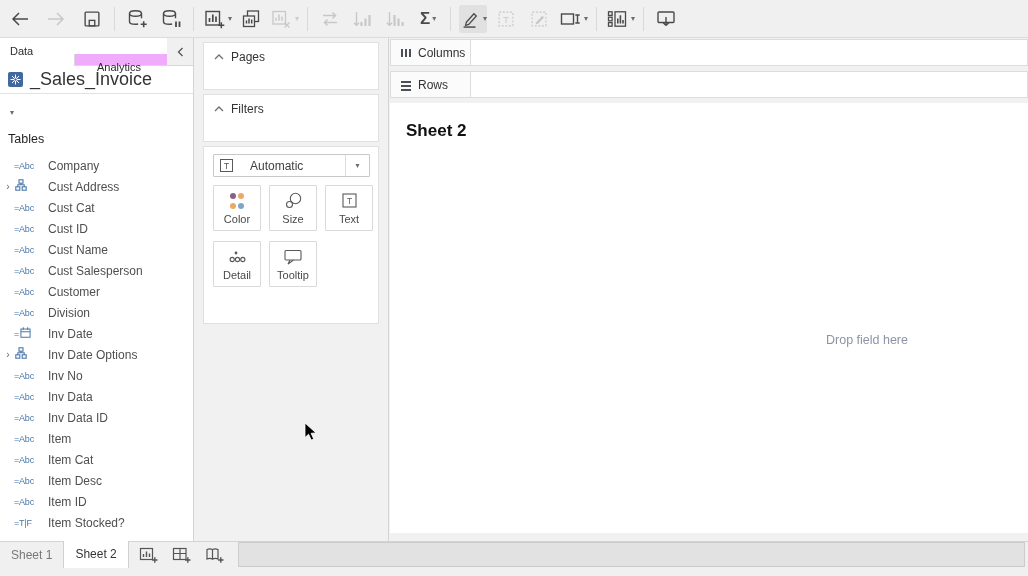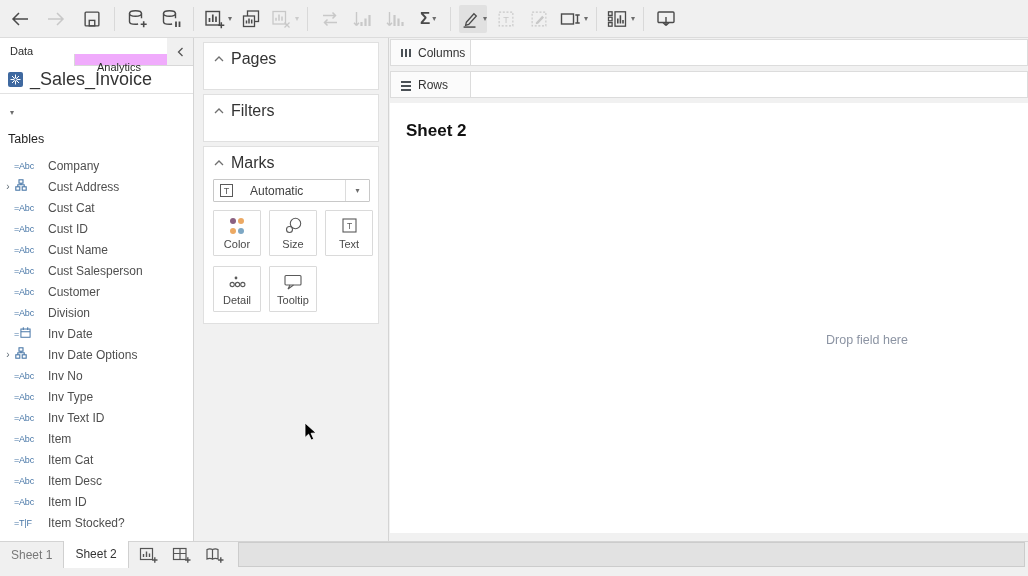--- a/index.html
+++ b/index.html
@@ -45,21 +45,21 @@
   .frow { height:21px; display:flex; align-items:center; padding-left:2px; }
   .fexp { width:12px; text-align:center; color:#5f6b76; font-size:10px; line-height:1; }
   .fic { width:32px; display:flex; align-items:center; color:#4a78a8; }
   .ictxt { font-size:9px; letter-spacing:-0.2px; white-space:pre; }
   .fic svg { margin-left:1px; }
   .flabel { font-size:12px; color:#4f4f4f; margin-left:2px; white-space:nowrap; }
 
   
   .shelf-panel { position:absolute; left:194px; top:38px; width:194px; height:503px; background:#f1f1f1; }
   .card { position:absolute; left:9px; width:176px; background:#fff; border:1px solid #e0e0e0; }
-  .card-h { display:flex; align-items:center; padding:7px 0 0 10px; font-size:16px; color:#333; }
+  .card-h { display:flex; align-items:center; padding:7px 0 0 10px; font-size:12px; color:#333; }
   .card-h svg { margin-right:7px; }
   .card.pages { top:4px; height:48px; }
   .card.filters { top:56px; height:48px; }
   .card.marks { top:108px; height:178px; }
   .marks-type { margin:7px 8px 0 9px; height:23px; border:1px solid #c8c8c8; background:#fff;
                 display:flex; align-items:center; border-radius:1px; }
   .mt-ic { width:13px; height:13px; border:1px solid #5a5a5a; margin-left:6px; font-size:9px;
            color:#5a5a5a; display:flex; align-items:center; justify-content:center; }
   .mt-label { margin-left:17px; font-size:12px; color:#3f3f3f; flex:1; }
   .mt-caret { width:24px; align-self:stretch; border-left:1px solid #dcdcdc; display:flex;
@@ -375,30 +375,30 @@
           </span>
           <span class="flabel">Inv No</span>
         </div>
 
         <div class="frow">
           <span class="fexp"></span>
           <span class="fic">
             <span class="ictxt">=Abc</span>
             <span></span>
           </span>
-          <span class="flabel">Inv Type</span>
-        </div>
-
-        <div class="frow">
-          <span class="fexp"></span>
-          <span class="fic">
-            <span class="ictxt">=Abc</span>
-            <span></span>
-          </span>
-          <span class="flabel">Inv Text ID</span>
+          <span class="flabel">Inv Data</span>
+        </div>
+
+        <div class="frow">
+          <span class="fexp"></span>
+          <span class="fic">
+            <span class="ictxt">=Abc</span>
+            <span></span>
+          </span>
+          <span class="flabel">Inv Data ID</span>
         </div>
 
         <div class="frow">
           <span class="fexp"></span>
           <span class="fic">
             <span class="ictxt">=Abc</span>
             <span></span>
           </span>
           <span class="flabel">Item</span>
         </div>
@@ -452,26 +452,20 @@
     </div>
     <div class="card filters">
       <div class="card-h">
         <svg width="10" height="6" viewBox="0 0 10 6" fill="none" stroke="#707070" stroke-width="1.3">
             <path d="M1 5l4-4 4 4"></path>
           </svg>
         <span>Filters</span>
       </div>
     </div>
     <div class="card marks">
-      <div class="card-h">
-        <svg width="10" height="6" viewBox="0 0 10 6" fill="none" stroke="#707070" stroke-width="1.3">
-            <path d="M1 5l4-4 4 4"></path>
-          </svg>
-        <span>Marks</span>
-      </div>
       <div class="marks-type">
         <span class="mt-ic">T</span>
         <span class="mt-label">Automatic</span>
         <span class="mt-caret">▾</span>
       </div>
       <div class="mgrid">
         <div class="mbtn">
           <span class="micon cgrid">
             <span class="cdot" style="background-color: rgb(138, 96, 129);"></span>
             <span class="cdot" style="background-color: rgb(236, 169, 99);"></span>

